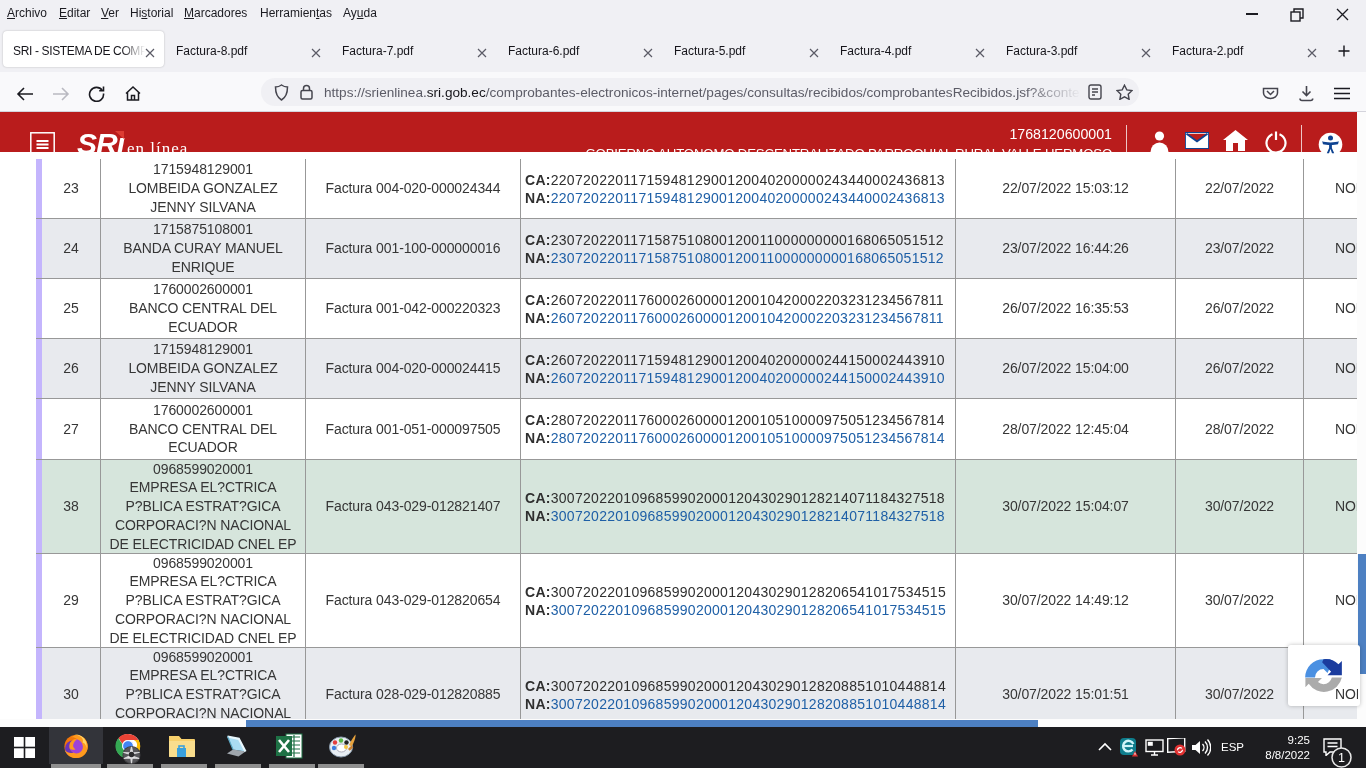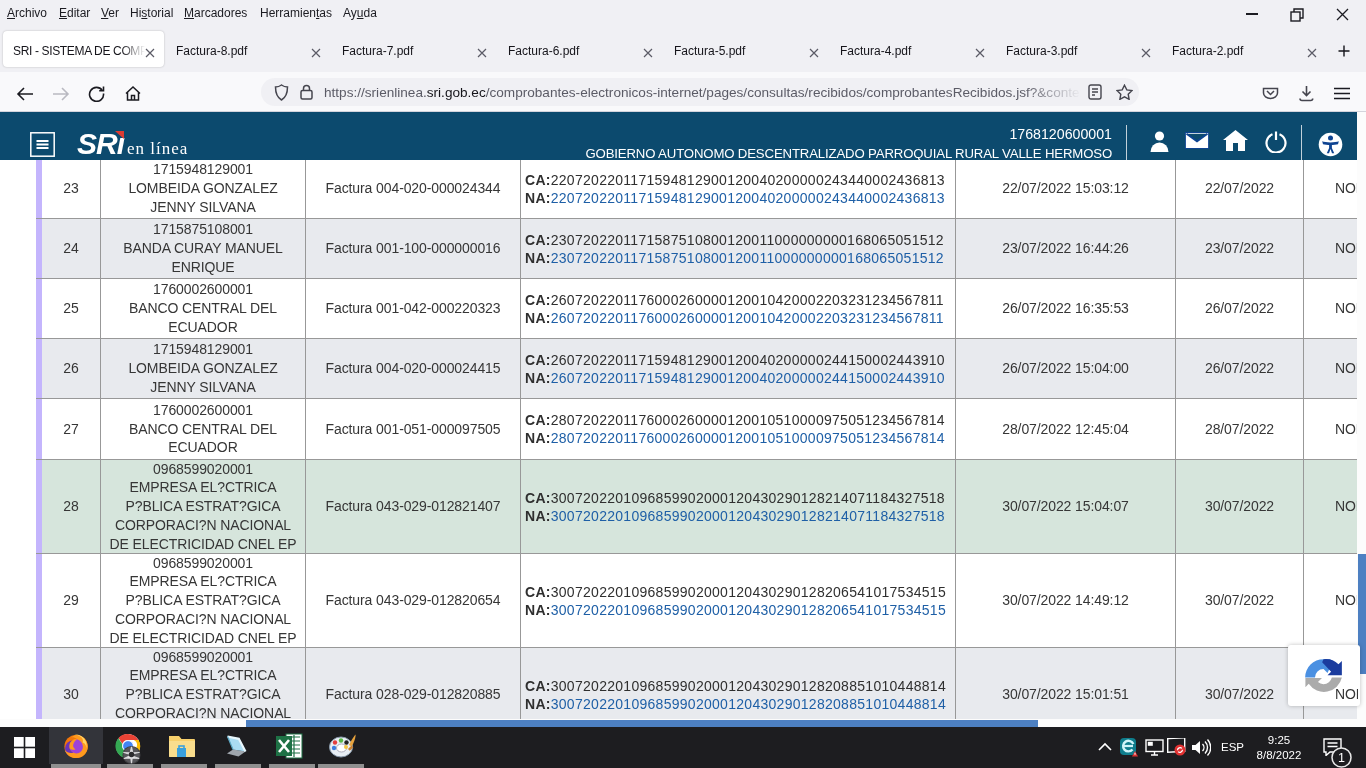--- a/index.html
+++ b/index.html
@@ -10,21 +10,21 @@
 #tabbar{left:0;top:28px;width:1366px;height:44px;background:#f0f0f4}
 #activetab{position:absolute;left:3px;top:3px;width:161px;height:36px;background:#fff;border-radius:4px;box-shadow:0 0 2px rgba(0,0,0,.25)}
 #activetab .tt{position:absolute;left:10px;top:13px;font-size:12px;letter-spacing:-.35px;color:#15141a;width:132px;overflow:hidden;white-space:nowrap;-webkit-mask-image:linear-gradient(90deg,#000 82%,transparent)}
 .itab{position:absolute;top:3px;width:166px;height:36px}
 .itab .tt{position:absolute;left:10px;top:13px;font-size:12px;color:#15141a;white-space:nowrap}
 .tclose{position:absolute;top:17px;width:10px;height:10px}
 #navbar{left:0;top:72px;width:1366px;height:40px;background:#f9f9fb;border-bottom:1px solid #d4d4dc}
 #urlbar{position:absolute;left:261px;top:6px;width:878px;height:28px;background:#f0f0f4;border-radius:14px}
 #urltext{position:absolute;left:63px;top:7px;font-size:13.6px;color:#5b5b66;white-space:nowrap;width:770px;overflow:hidden;-webkit-mask-image:linear-gradient(90deg,#000 700px,transparent 757px)}
 #urltext b{color:#15141a;font-weight:normal}
-#bluehdr{left:0;top:112px;width:1357px;height:48px;background:#0c4a6e;color:#fff;z-index:3}
+#bluehdr{left:0;top:112px;width:1357px;height:40px;background:#b91c1c;color:#fff;z-index:3}
 #hdrtxt{position:absolute;right:245px;top:13px;text-align:right;line-height:19px;font-size:13.2px;letter-spacing:-.15px}
 #content{left:36px;top:159px;width:1324px;height:560px;overflow:hidden;font-size:14px;color:#363636}
 .row{position:absolute;left:0;width:1430px;border-bottom:1px solid #989898}
 .c{position:absolute;top:0;height:100%;display:flex;align-items:center;justify-content:center;text-align:center;line-height:18.8px;letter-spacing:-.1px}
 .c0{left:0;width:64px;border-left:6px solid #c4b5fd}
 .c1{left:64px;width:205px}
 .c2{left:269px;width:215px}
 .c3{left:484px;width:435px;justify-content:flex-start;text-align:right;padding-left:4px;line-height:18px;letter-spacing:.28px}
 .c4{left:919px;width:220px}
 .c5{left:1139px;width:128px}
@@ -35,21 +35,21 @@
 .cab{font-weight:bold;color:#2f2f2f}
 .ca{color:#2f2f2f}
 .na{color:#1e5fa6}
 #hscroll{left:0;top:719px;width:1366px;height:8px;background:#fcfcfc}
 #hthumb{position:absolute;left:246px;top:1px;width:792px;height:7px;background:#4d80c2}
 #vscroll{left:1357px;top:112px;width:9px;height:607px;background:#fcfcfc}
 #vthumb{position:absolute;left:1px;top:442px;width:8px;height:120px;background:#4d80c2}
 #captcha{left:1288px;top:645px;width:72px;height:61px;background:#fff;border-radius:3px;box-shadow:0 0 4px rgba(0,0,0,.25)}
 #taskbar{left:0;top:727px;width:1366px;height:41px;background:#1d1d20;color:#fff}
 .ul{position:absolute;top:37px;height:4px;background:#8f8f8f}
-#clock{position:absolute;left:1248px;top:6px;width:62px;text-align:center;font-size:11.5px;line-height:14.5px;color:#fff}
+#clock{position:absolute;left:1248px;top:6px;width:62px;text-align:right;font-size:11.5px;line-height:14.5px;color:#fff}
 </style>
 </head>
 <body>
 <div class="abs" id="menubar">
 <span class="mi" style="left:7px"><u>A</u>rchivo</span>
 <span class="mi" style="left:59px"><u>E</u>ditar</span>
 <span class="mi" style="left:101px"><u>V</u>er</span>
 <span class="mi" style="left:130px">Hi<u>s</u>torial</span>
 <span class="mi" style="left:184px"><u>M</u>arcadores</span>
 <span class="mi" style="left:260px">Herramien<u>t</u>as</span>
@@ -254,21 +254,21 @@
       </div>
 <div class="c c2">Factura 001-051-000097505</div>
 <div class="c c3">
         <div><span class="cab">CA:</span><span class="ca">2807202201176000260000120010510000975051234567814</span><br><span class="cab">NA:</span><span class="na">2807202201176000260000120010510000975051234567814</span></div>
       </div>
 <div class="c c4">28/07/2022 12:45:04</div>
 <div class="c c5">28/07/2022</div>
 <div class="c c6">NORMAL</div>
 </div>
 <div class="row rowsel" style="top:301px;height:94px">
-<div class="c c0">28</div>
+<div class="c c0">38</div>
 <div class="c c1">
         <div>0968599020001<br>EMPRESA EL?CTRICA<br>P?BLICA ESTRAT?GICA<br>CORPORACI?N NACIONAL<br>DE ELECTRICIDAD CNEL EP</div>
       </div>
 <div class="c c2">Factura 043-029-012821407</div>
 <div class="c c3">
         <div><span class="cab">CA:</span><span class="ca">3007202201096859902000120430290128214071184327518</span><br><span class="cab">NA:</span><span class="na">3007202201096859902000120430290128214071184327518</span></div>
       </div>
 <div class="c c4">30/07/2022 15:04:07</div>
 <div class="c c5">30/07/2022</div>
 <div class="c c6">NORMAL</div>

